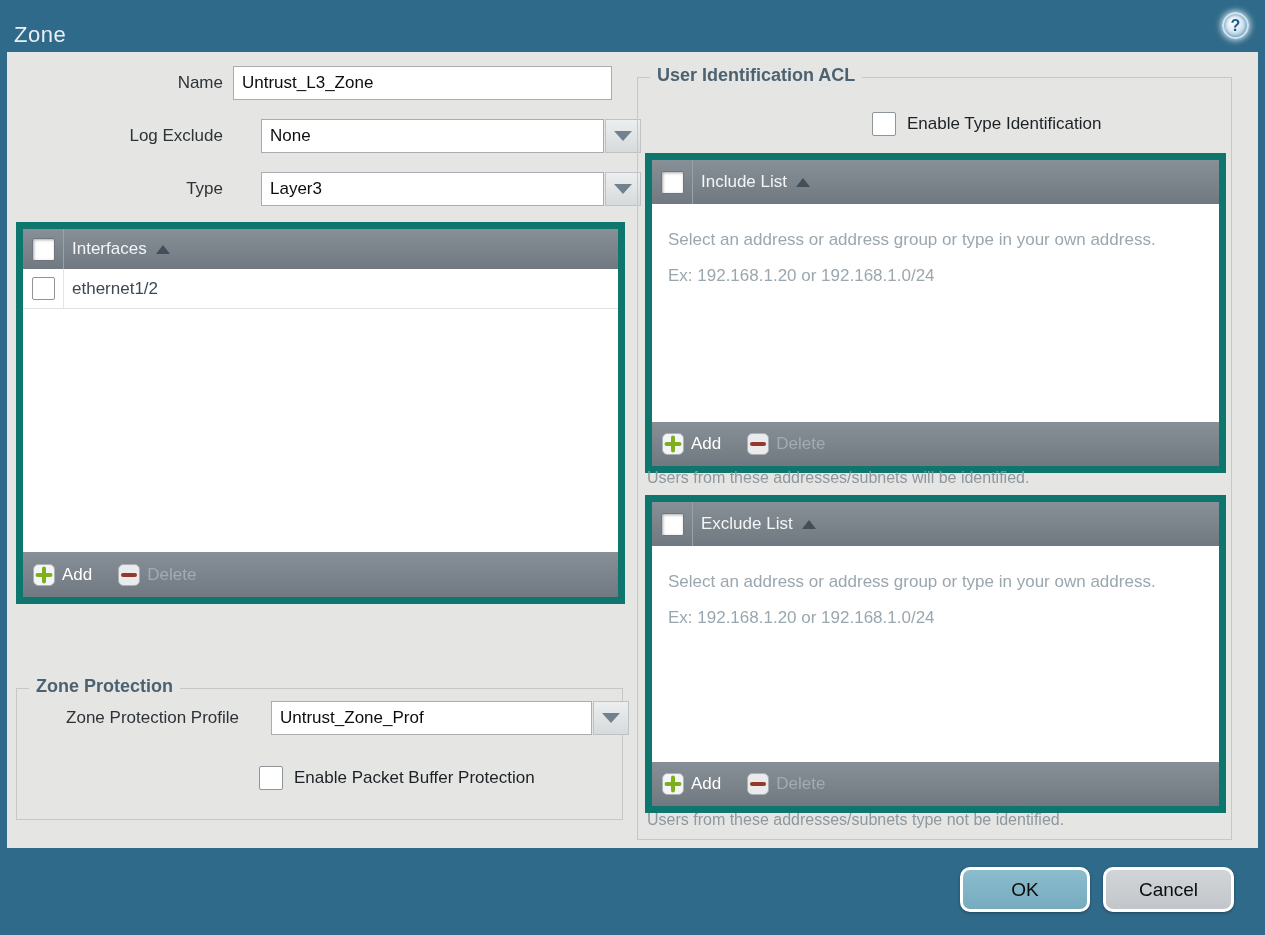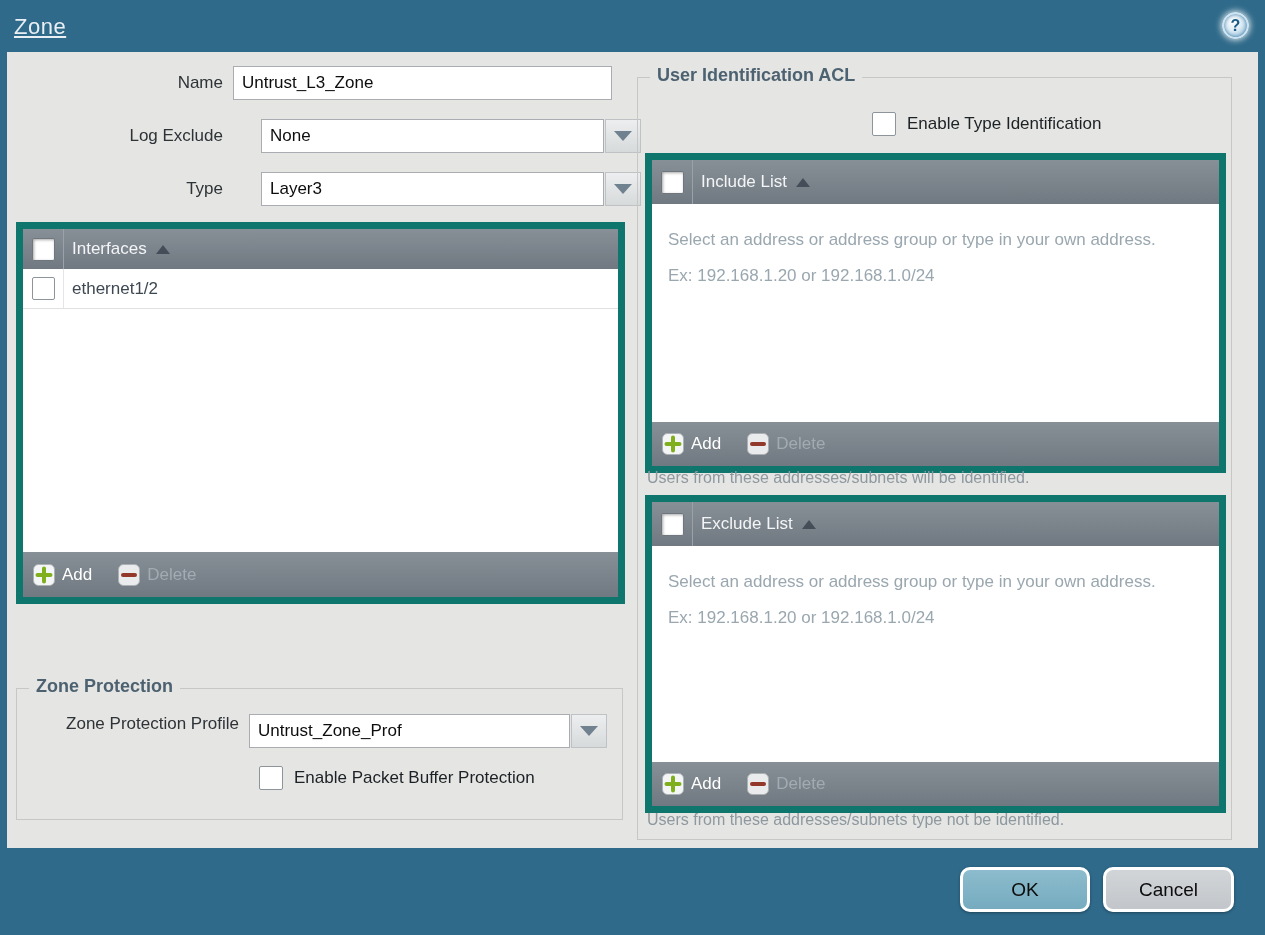--- a/index.html
+++ b/index.html
@@ -3,21 +3,21 @@
 <meta charset="utf-8">
 <style>
   html,body{margin:0;padding:0;background:#2f6a8a;}
   *{box-sizing:border-box;}
   .screen{
     position:relative;width:1265px;height:935px;overflow:hidden;
     background:#2f6a8a;font-family:"Liberation Sans",sans-serif;
   }
   
   .titlebar{position:absolute;left:0;top:0;width:1265px;height:52px;background:#2f6a8a;}
-  .title{position:absolute;left:14px;top:14px;font-size:22px;color:#e9eff3;letter-spacing:.5px;text-decoration:underline;}
+  .title{position:absolute;left:14px;top:22px;font-size:22px;color:#e9eff3;letter-spacing:.5px;}
   .help-icon{
     position:absolute;right:16px;top:12px;width:27px;height:27px;border-radius:50%;
     background:radial-gradient(circle at 38% 32%, #ffffff 0%, #dcebf4 45%, #8fbcd8 100%);
     border:2px solid #cfe4f2;
     box-shadow:0 0 6px 1px rgba(255,255,255,.85), inset 0 0 4px #3d7ca8;
     display:flex;align-items:center;justify-content:center;
     color:#1c5a85;font-weight:bold;font-size:16px;cursor:pointer;
   }
   
   .dialog{position:absolute;left:7px;top:52px;width:1251px;height:796px;background:#e5e5e3;}
@@ -66,21 +66,21 @@
   .btn-add span{margin-left:7px;font-size:17px;color:#ffffff;}
   .btn-delete{margin-left:26px;}
   .btn-delete span{margin-left:7px;font-size:17px;color:#a3abb2;}
   
   .group{position:absolute;border:1px solid #c7c7c5;}
   .legend{
     position:absolute;top:-13px;left:12px;background:#e5e5e3;padding:0 7px;
     font-size:18px;font-weight:bold;color:#4d6271;white-space:nowrap;
   }
   .zp-group{left:9px;top:636px;width:607px;height:132px;}
-  .zp-row{position:absolute;top:25px;left:0;display:flex;height:34px;}
+  .zp-row{position:absolute;top:12px;left:0;display:flex;align-items:center;height:34px;gap:22px;}
   .zp-label{width:232px;text-align:right;padding-right:10px;font-size:17px;color:#2e3338;white-space:nowrap;}
   .zp-cbrow{position:absolute;top:77px;left:242px;display:flex;align-items:center;}
   .cb-label{margin-left:11px;font-size:17px;color:#1c2125;white-space:nowrap;}
   .uid-group{left:630px;top:25px;width:595px;height:763px;}
   .uid-enable-row{position:absolute;top:34px;left:234px;display:flex;align-items:center;}
   .inc-table{top:75px;left:7px;width:581px;}
   .exc-table{top:417px;left:7px;width:581px;}
   .note{position:absolute;left:9px;font-size:16px;color:#8e989f;}
   .note-1{top:391px;}
   .note-2{top:733px;}

